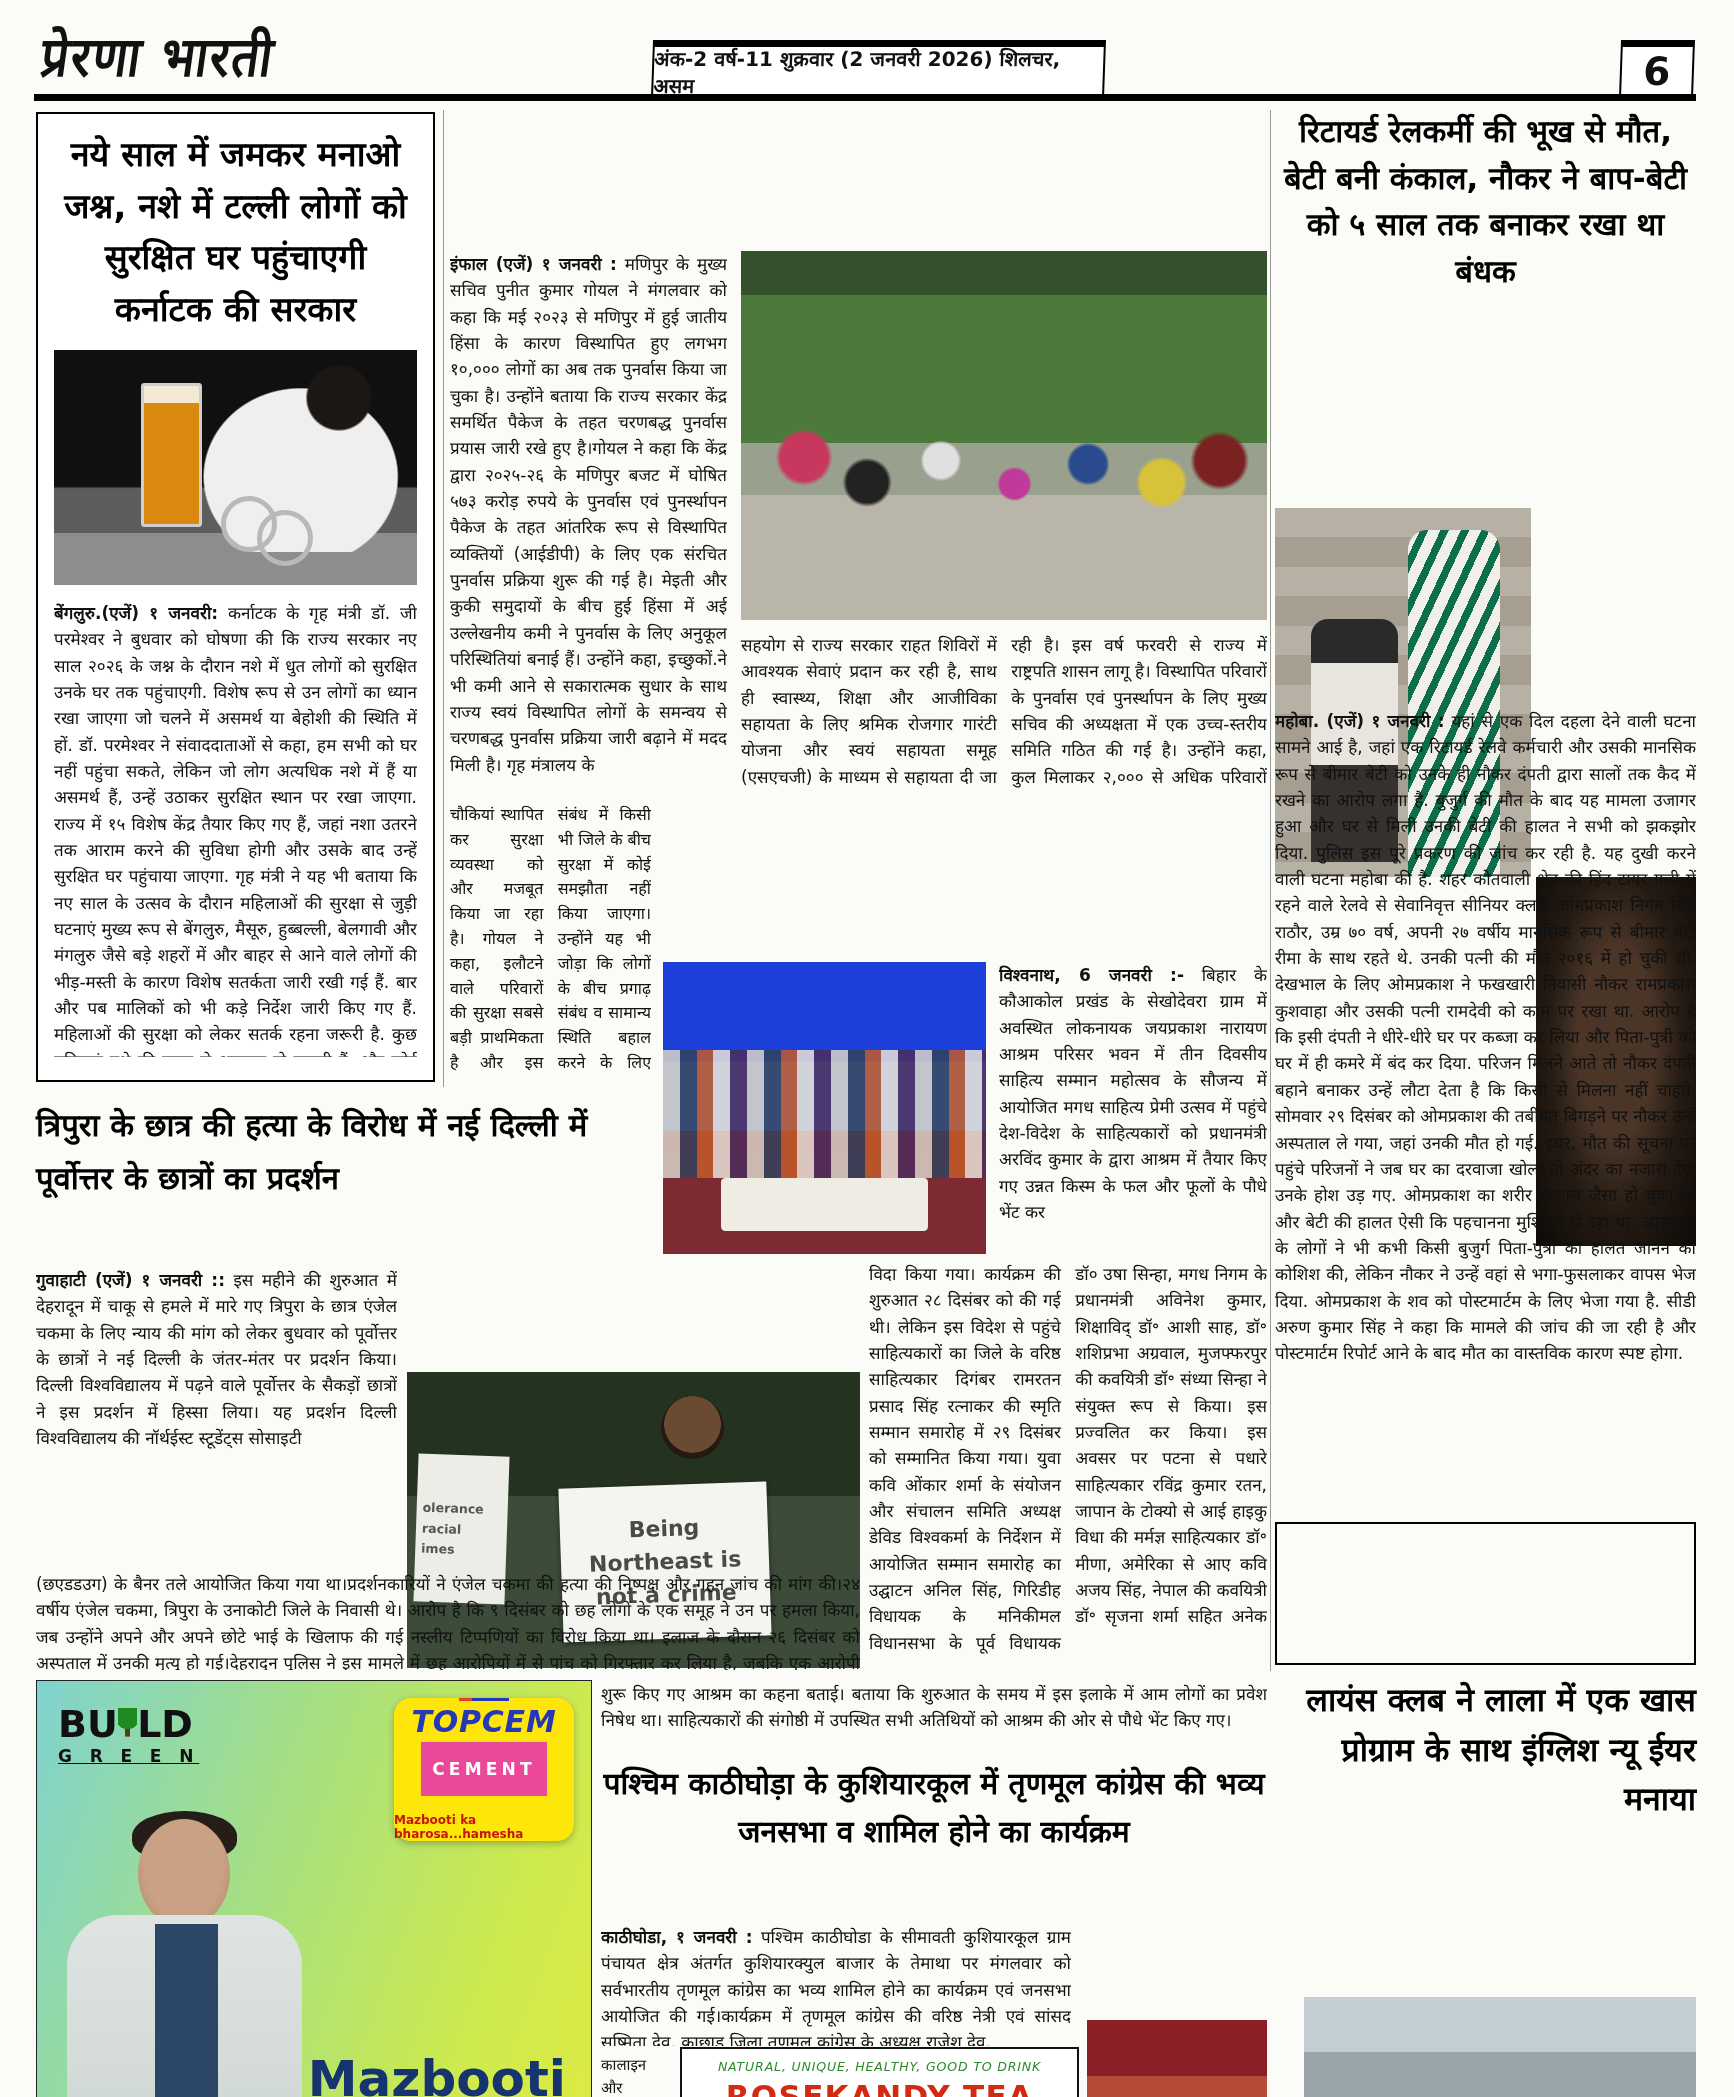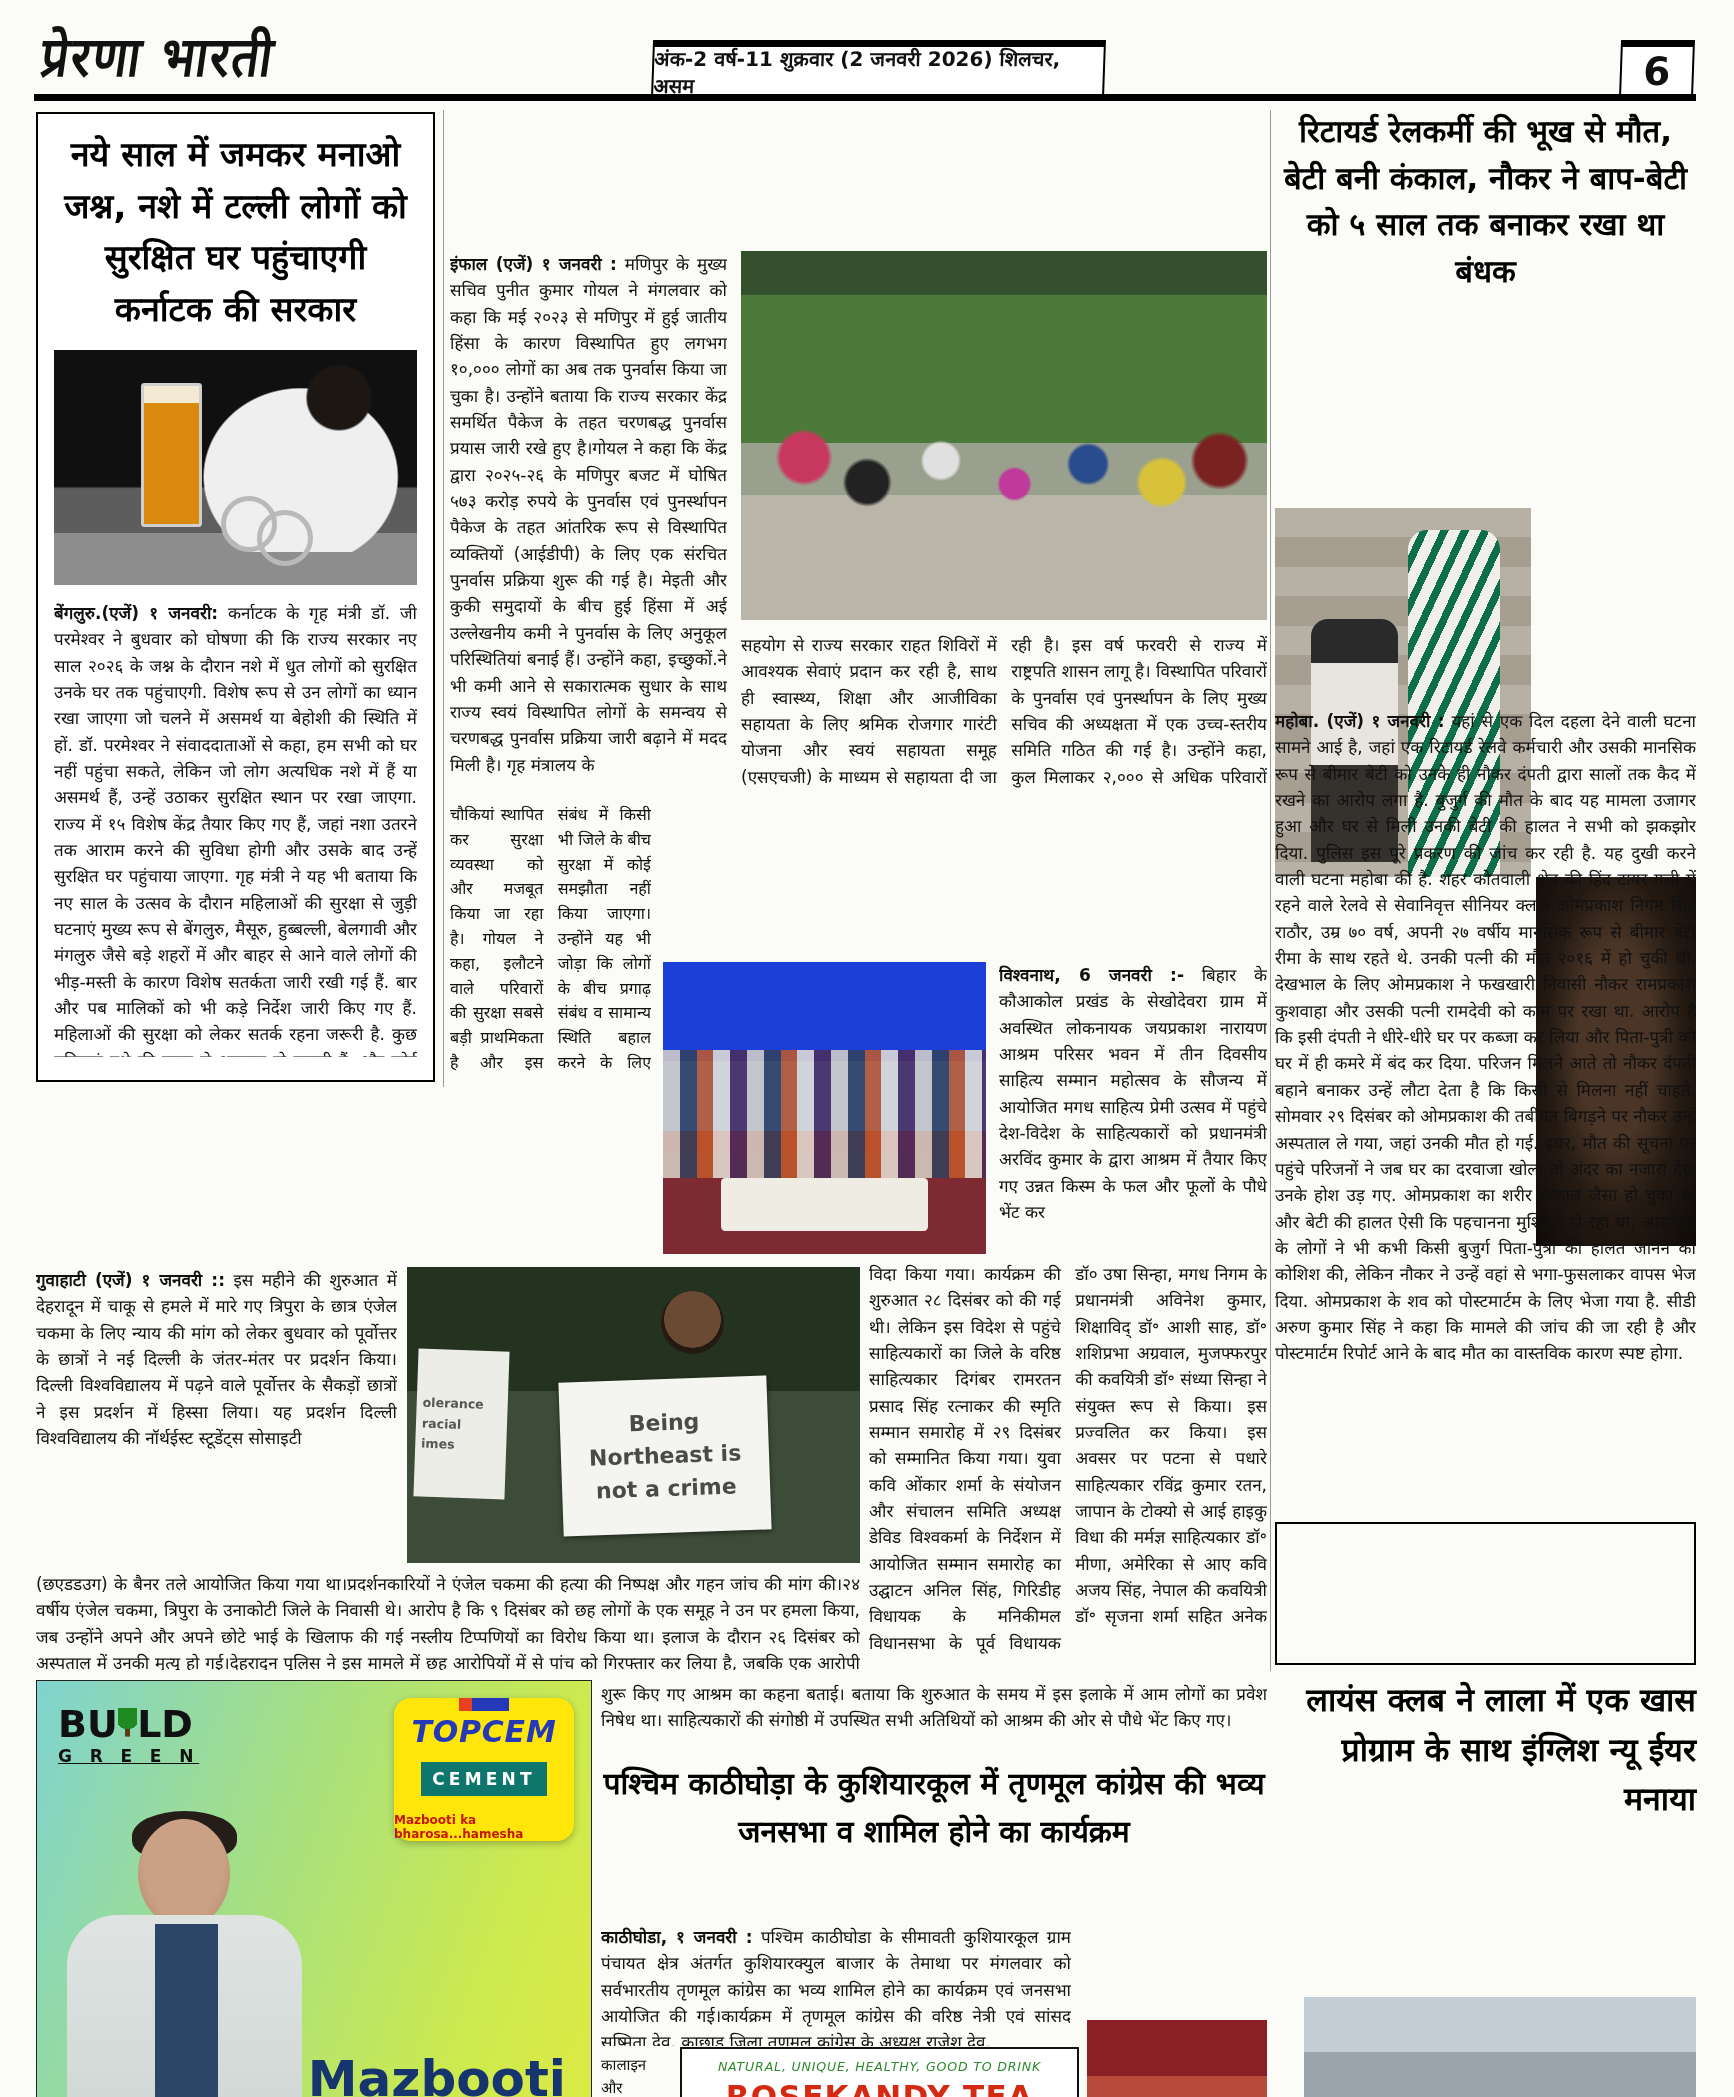--- a/index.html
+++ b/index.html
@@ -15,21 +15,21 @@
   .boxed{border:2.1px solid #000;}
   
   .mast{font-size:49px;font-weight:900;transform:skewX(-8deg) scaleY(1.12);transform-origin:left bottom;letter-spacing:1.7px;border-bottom:2.5px solid #000;padding:0 12.6px 4.2px 1.7px;}
   .issuebox{border:2.1px solid #000;border-top:7.6px solid #000;transform:skewX(-2deg);display:flex;align-items:center;justify-content:center;font-weight:bold;font-size:20px;background:#fff;}
   .pagebox{border:2.1px solid #000;border-top:7.6px solid #000;transform:skewX(-2deg);display:flex;align-items:center;justify-content:center;font-weight:bold;font-size:39px;background:#fff;}
   
   .topcem-main{position:absolute;inset:0;background:linear-gradient(110deg,#7fd3cf 0%,#a8e07e 34%,#cdea4e 62%,#f2ea3a 100%);}
   .tc-logo{position:absolute;right:17px;top:17px;width:180px;height:143px;background:#ffe60a;border-radius:17px;box-shadow:0 2.5px 7.6px rgba(0,0,0,.25);display:flex;flex-direction:column;align-items:center;justify-content:center;}
   .tc-T{width:50px;height:42px;background:linear-gradient(90deg,#e8401c 0 26%,#2538b8 26% 100%);margin-bottom:3.4px;}
   .tc-word{color:#2538b8;font-weight:900;font-size:30px;font-style:italic;letter-spacing:0.8px;}
-  .tc-cem{background:#0f766e;color:#fff;font-weight:bold;font-size:17px;padding:7px 11px;letter-spacing:4.2px;margin-top:13px;}
+  .tc-cem{background:#ec4899;color:#fff;font-weight:bold;font-size:17px;padding:17px 11px;letter-spacing:4.2px;margin-top:3px;}
   .tc-tag{color:#c41708;font-weight:bold;font-size:12px;margin-top:17px;}
   .tc-big{position:absolute;right:25px;top:369px;text-align:right;color:#16346e;font-weight:900;}
   .gava{position:absolute;left:12.6px;top:138px;width:260px;height:646px;}
   .gv-head{position:absolute;left:88px;top:0;width:92px;height:109px;background:radial-gradient(ellipse at 50% 40%,#caa184 0 60%,#b08463 100%);border-radius:50%;}
   .gv-hair{position:absolute;left:82px;top:-7.6px;width:105px;height:50px;background:#241d18;border-radius:50% 50% 40% 40%;}
   .gv-coat{position:absolute;left:17px;top:96px;width:235px;height:378px;background:linear-gradient(180deg,#dfe4e2,#c3cdc9);border-radius:50px 50px 12.6px 12.6px;}
   .gv-shirt{position:absolute;left:105px;top:105px;width:63px;height:218px;background:#2c4668;}
   
   .rk{background:#fff;border:2.1px solid #111;box-sizing:border-box;padding:10px 12.6px;}
   
@@ -114,20 +114,21 @@
   </div>
 </div>
 <div class="abs bt clip c2" style="left:869px;top:1261px;width:398px;height:413px;">
   <span>विदा किया गया। कार्यक्रम की शुरुआत २८ दिसंबर को की गई थी। लेकिन इस विदेश से पहुंचे साहित्यकारों का जिले के वरिष्ठ साहित्यकार दिगंबर रामरतन प्रसाद सिंह रत्नाकर की स्मृति सम्मान समारोह में २९ दिसंबर को सम्मानित किया गया। युवा कवि ओंकार शर्मा के संयोजन और संचालन समिति अध्यक्ष डेविड विश्वकर्मा के निर्देशन में आयोजित सम्मान समारोह का उद्घाटन अनिल सिंह, गिरिडीह विधायक के मनिकीमल विधानसभा के पूर्व विधायक डॉ० उषा सिन्हा, मगध निगम के प्रधानमंत्री अविनेश कुमार, शिक्षाविद् डॉ॰ आशी साह, डॉ॰ शशिप्रभा अग्रवाल, मुजफ्फरपुर की कवयित्री डॉ॰ संध्या सिन्हा ने संयुक्त रूप से किया। इस प्रज्वलित कर किया। इस अवसर पर पटना से पधारे साहित्यकार रविंद्र कुमार रतन, जापान के टोक्यो से आई हाइकु विधा की मर्मज्ञ साहित्यकार डॉ॰ मीणा, अमेरिका से आए कवि अजय सिंह, नेपाल की कवयित्री डॉ॰ सृजना शर्मा सहित अनेक साहित्यकारों को रत्नाकर स्मृति सम्मान से सम्मानित किया गया।</span>
 </div>
 <div class="abs bt clip" style="left:601px;top:1681px;width:666px;height:67px;">
   <span>शुरू किए गए आश्रम का कहना बताई। बताया कि शुरुआत के समय में इस इलाके में आम लोगों का प्रवेश निषेध था। साहित्यकारों की संगोष्ठी में उपस्थित सभी अतिथियों को आश्रम की ओर से पौधे भेंट किए गए।</span>
 </div>
 
 <div class="abs" style="left:36px;top:1099px;width:824px;height:573px;">
+  <div class="hl" style="width:575px;font-size:31px;line-height:1.7;text-align:left;">त्रिपुरा के छात्र की हत्या के विरोध में नई दिल्ली में पूर्वोत्तर के छात्रों का प्रदर्शन</div>
   <div class="abs bt clip" style="left:0;top:168px;width:361px;height:296px;">
     <span class="dl">गुवाहाटी (एजें) १ जनवरी ::</span>
     <span>इस महीने की शुरुआत में देहरादून में चाकू से हमले में मारे गए त्रिपुरा के छात्र एंजेल चकमा के लिए न्याय की मांग को लेकर बुधवार को पूर्वोत्तर के छात्रों ने नई दिल्ली के जंतर-मंतर पर प्रदर्शन किया।दिल्ली विश्वविद्यालय में पढ़ने वाले पूर्वोत्तर के सैकड़ों छात्रों ने इस प्रदर्शन में हिस्सा लिया। यह प्रदर्शन दिल्ली विश्वविद्यालय की नॉर्थईस्ट स्टूडेंट्स सोसाइटी</span>
   </div>
   <div class="abs ph pa-protest" style="left:371px;top:168px;width:453px;height:296px;">
     <div class="protest-head"></div>
     <div class="placard-sm">
       <span style="font-size:12.6px;color:#555;font-weight:bold;">olerance</span>
       <span style="font-size:12.6px;color:#555;font-weight:bold;">racial</span>
       <span style="font-size:12.6px;color:#555;font-weight:bold;">imes</span>

